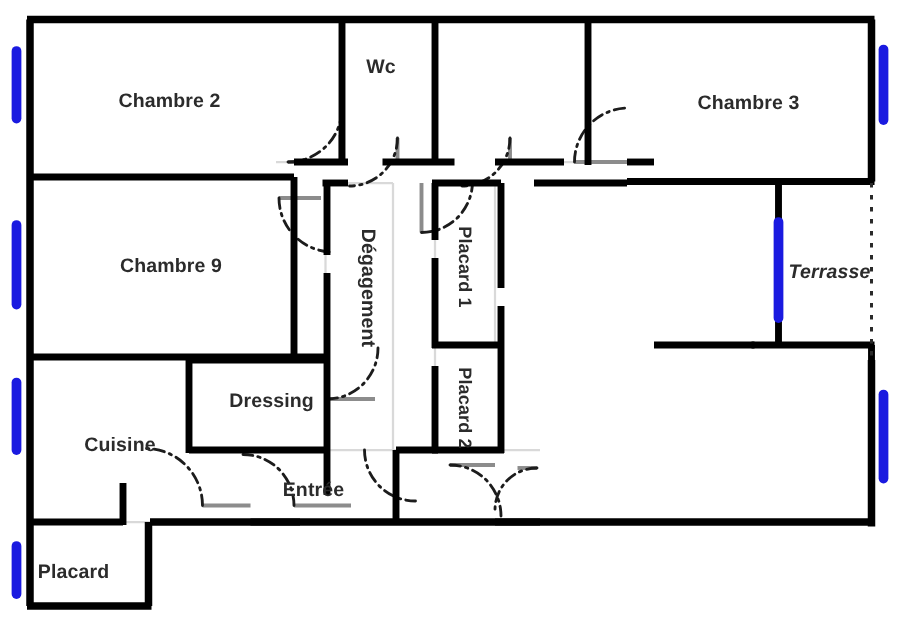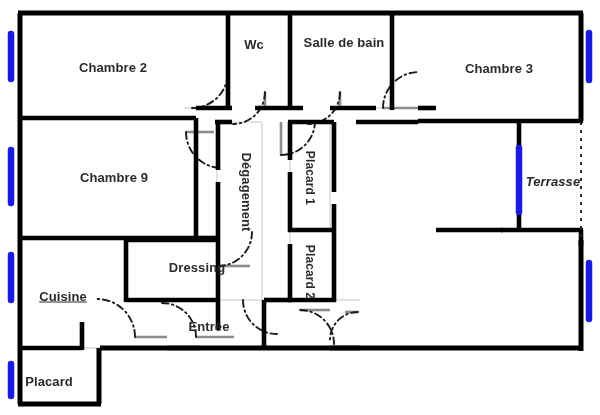--- a/index.html
+++ b/index.html
@@ -217,25 +217,24 @@
       <line x1="11" y1="364" x2="11" y2="396"></line>
       <line x1="589" y1="33" x2="589" y2="80"></line>
       <line x1="519" y1="148" x2="519" y2="212"></line>
       <line x1="589" y1="263" x2="589" y2="319"></line>
     </g>
 
   </svg>
 
   <div class="room-label" style="left:113px; top:67px;">Chambre 2</div>
   <div class="room-label" style="left:254px; top:44px;">Wc</div>
-  <div class="room-label" style="left:344px; top:42px;">Salle de bain</div>
   <div class="room-label" style="left:499px; top:68px;text-align:center;">Chambre 3</div>
   <div class="room-label" style="left:114px; top:177px;">Chambre 9</div>
   <div class="room-label vertical" style="left:246px; top:192px;">Dégagement</div>
   <div class="room-label vertical small" style="left:310px; top:178px;">Placard 1</div>
   <div class="room-label vertical small" style="left:310px; top:272px;">Placard 2</div>
   <div class="room-label" style="left:553px; top:181px;font-style:italic;">Terrasse</div>
-  <div class="room-label" style="left:197px; top:267px;">Dressing</div>
-  <div class="room-label" style="left:63px;  top:296px;text-decoration:underline;">Cuisine</div>
+  <div class="room-label" style="left:181px; top:267px;">Dressing</div>
+  <div class="room-label" style="left:80px;  top:296px;">Cuisine</div>
   <div class="room-label" style="left:209px; top:326px;">Entrée</div>
   <div class="room-label" style="left:49px;  top:381px;">Placard</div>
 
 </div>
 
 </body></html>

